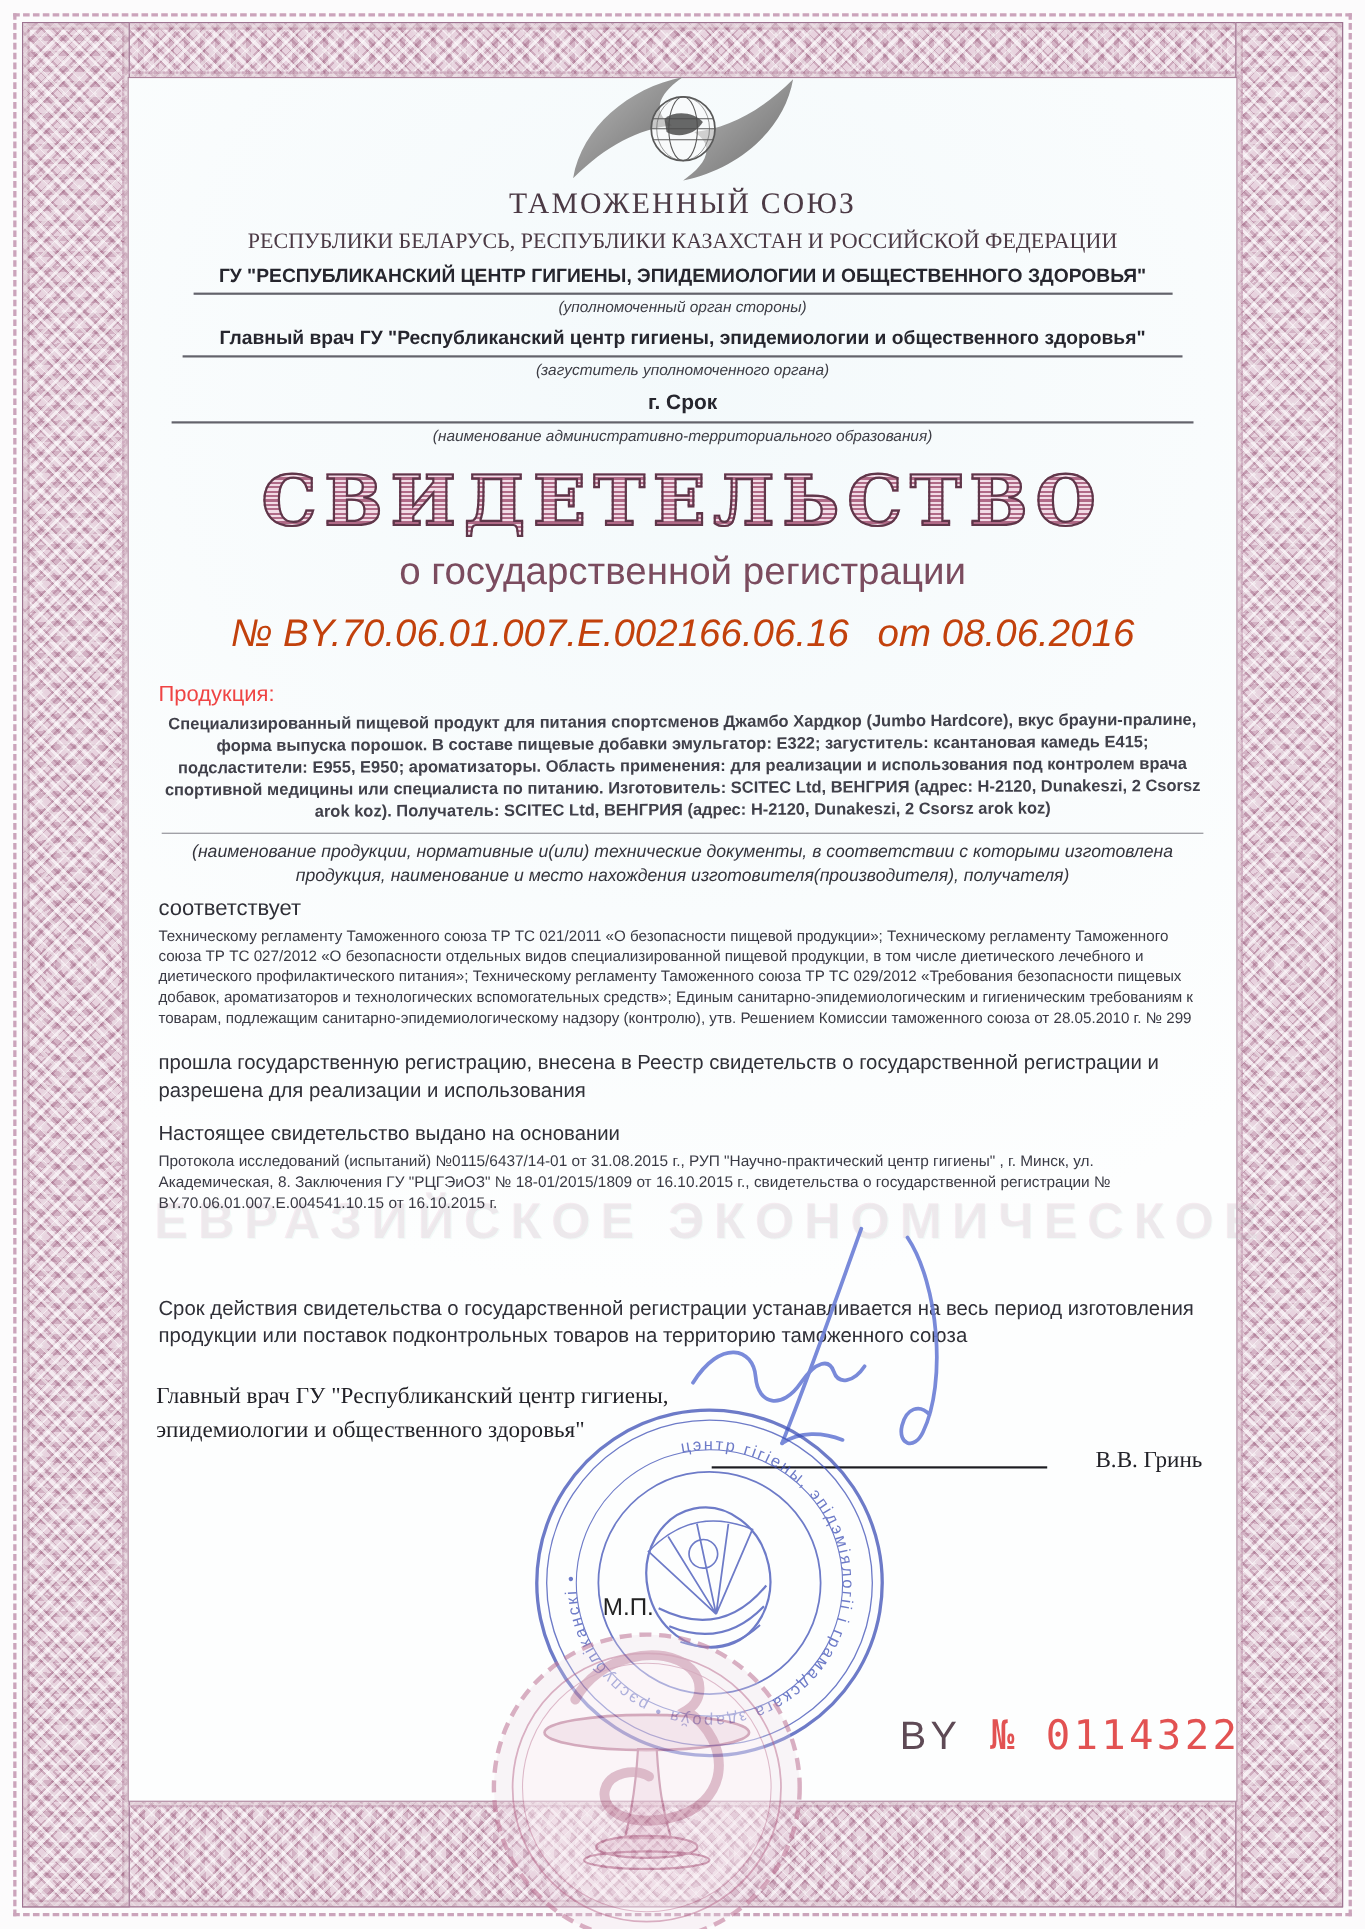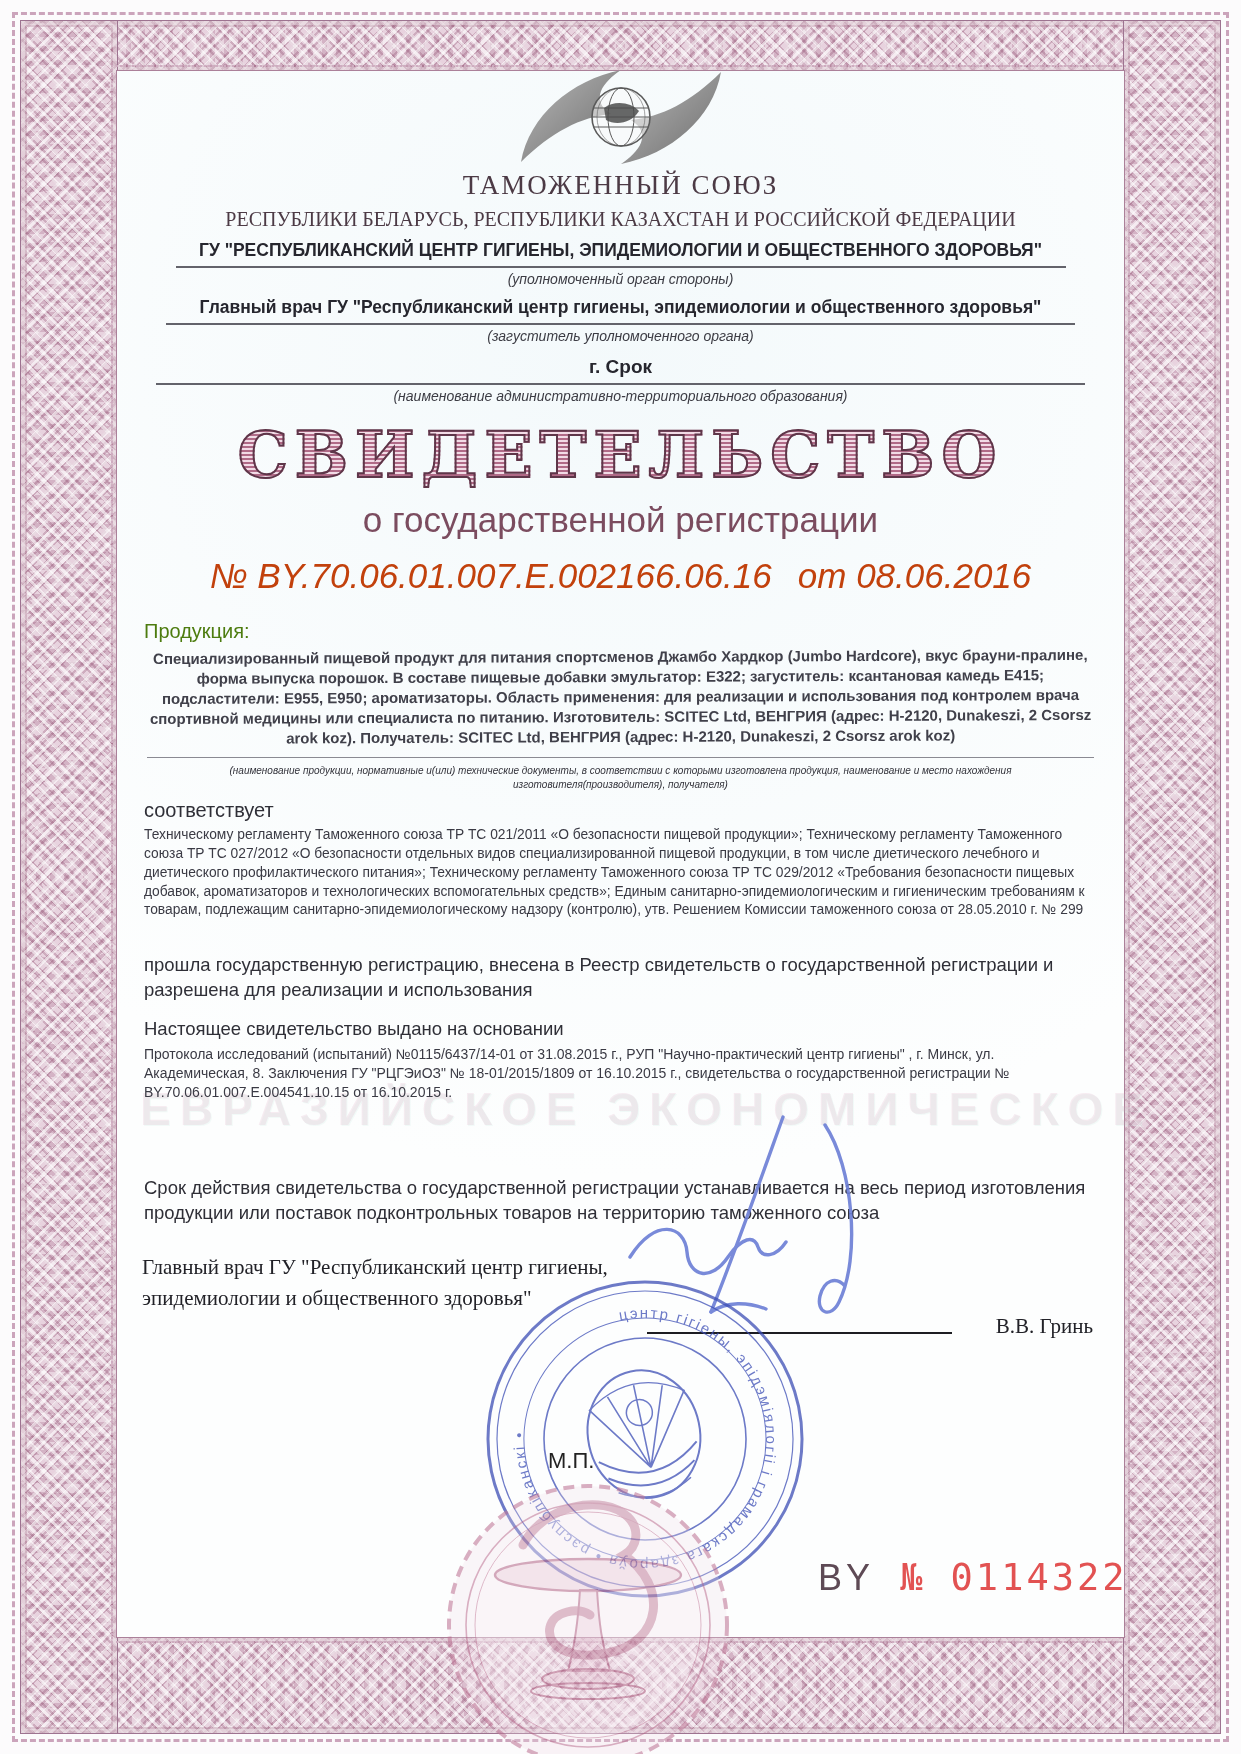--- a/index.html
+++ b/index.html
@@ -32,27 +32,27 @@
   .caption{font-size:14px;font-style:italic;color:#3c3c44;}
   .h-head{font-size:17.5px;font-weight:bold;color:#26262e;margin-top:10px;}
   .h-city{font-size:19px;font-weight:bold;color:#26262e;margin-top:12px;}
   .big-title{font-family:"DejaVu Serif",serif;font-weight:bold;font-size:63px;letter-spacing:7px;margin-top:14px;
     color:transparent;-webkit-text-stroke:2px #5e3649;
     background:repeating-linear-gradient(0deg,#b06a87 0 2px,#f2dbe6 2px 4px);
     -webkit-background-clip:text;background-clip:text;}
   .subtitle{font-size:35px;color:#7b4c5f;margin-top:8px;}
   .number-row{font-size:35px;color:#c2410c;margin-top:16px;font-style:italic;}
   .number-row .gap{display:inline-block;width:26px;}
-  .sec-label{font-size:20px;color:#4d7c0f;text-align:left;margin:24px 0 4px 2px;}
+  .sec-label{font-size:20px;color:#ef4444;text-align:left;margin:24px 0 4px 2px;}
   .product-text{font-size:15px;font-weight:bold;color:#40404a;line-height:1.34;text-align:center;margin:0 4px;transform:rotate(-0.25deg);}
   .thin-rule{border-bottom:1.5px solid #8a8a92;margin:10px auto 6px;}
-  .note-italic{font-size:10px;font-style:italic;color:#33333b;line-height:1.32;margin:2px 24px 0;}
+  .note-italic{font-size:16px;font-style:italic;color:#33333b;line-height:1.32;margin:2px 24px 0;}
   .match-label{font-size:20px;color:#2f2f37;text-align:left;margin:8px 0 4px 2px;}
   .compliance{font-size:13.8px;color:#3a3a44;line-height:1.37;text-align:left;margin:2px 2px 0;}
-  .passed{font-size:18.5px;color:#2f2f37;line-height:1.32;text-align:left;margin:33px 2px 0;}
+  .passed{font-size:18.5px;color:#2f2f37;line-height:1.32;text-align:left;margin:18px 2px 0;}
   .basis-label{font-size:18.5px;color:#2f2f37;text-align:left;margin:16px 2px 0;}
   .basis-text{font-size:14px;color:#3a3a44;line-height:1.36;text-align:left;margin:5px 2px 0;}
   .validity{font-size:18.5px;color:#2f2f37;line-height:1.35;text-align:left;margin:74px 2px 0;}
   .sig-area{position:relative;height:170px;margin-top:26px;text-align:left;}
   .signer-title{font-family:"Liberation Serif",serif;font-size:21px;line-height:1.48;color:#222228;width:480px;}
   .sig-line{position:absolute;left:505px;top:80px;width:305px;border-bottom:2px solid #1d1d22;}
   .signer-name{position:absolute;right:6px;top:62px;font-family:"Liberation Serif",serif;font-size:21px;color:#222228;}
   .seal-label{position:absolute;left:548px;top:1448px;font-size:22px;color:#222;z-index:5;}
   .watermark{position:absolute;left:140px;right:140px;top:1082px;text-align:center;font-size:46px;font-weight:bold;
     letter-spacing:9px;color:rgba(214,150,180,.17);text-shadow:1px 1px 0 rgba(150,220,200,.10);z-index:2;white-space:nowrap;}

